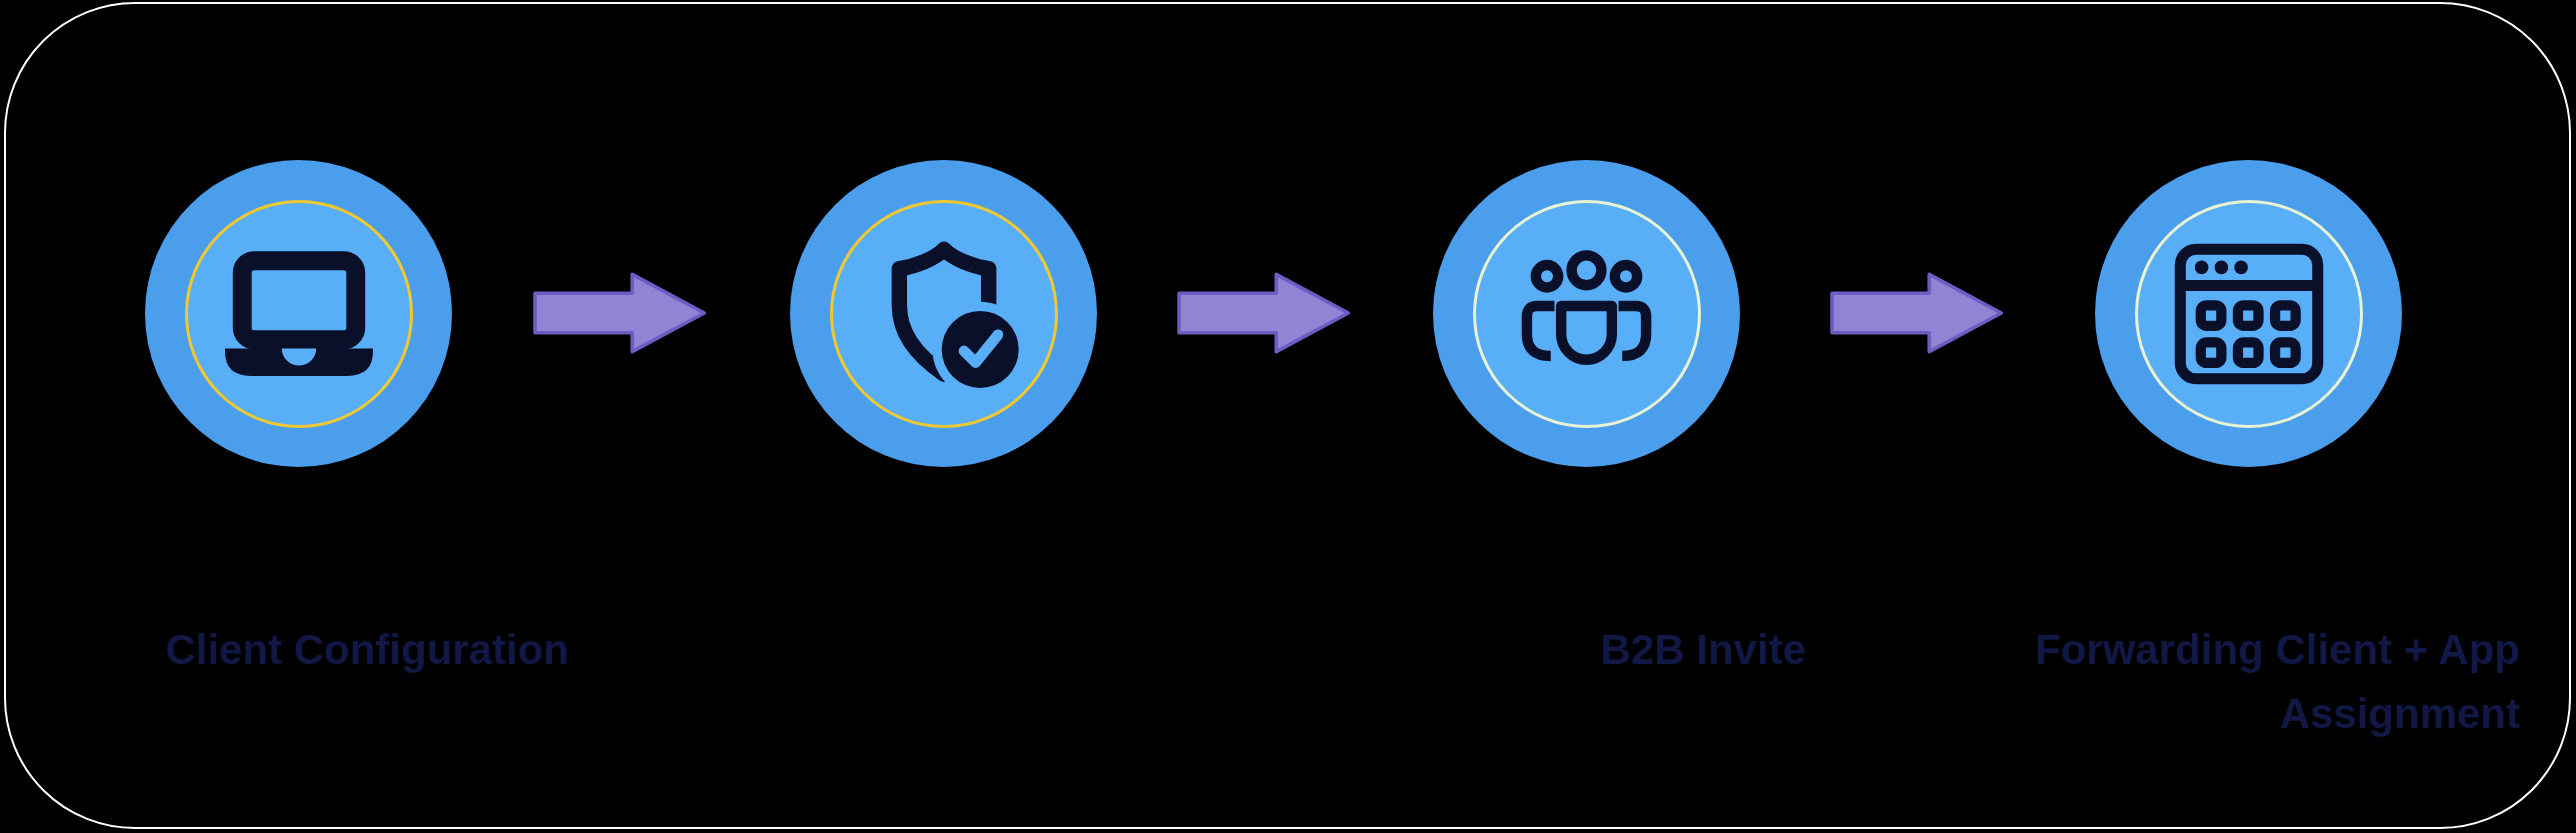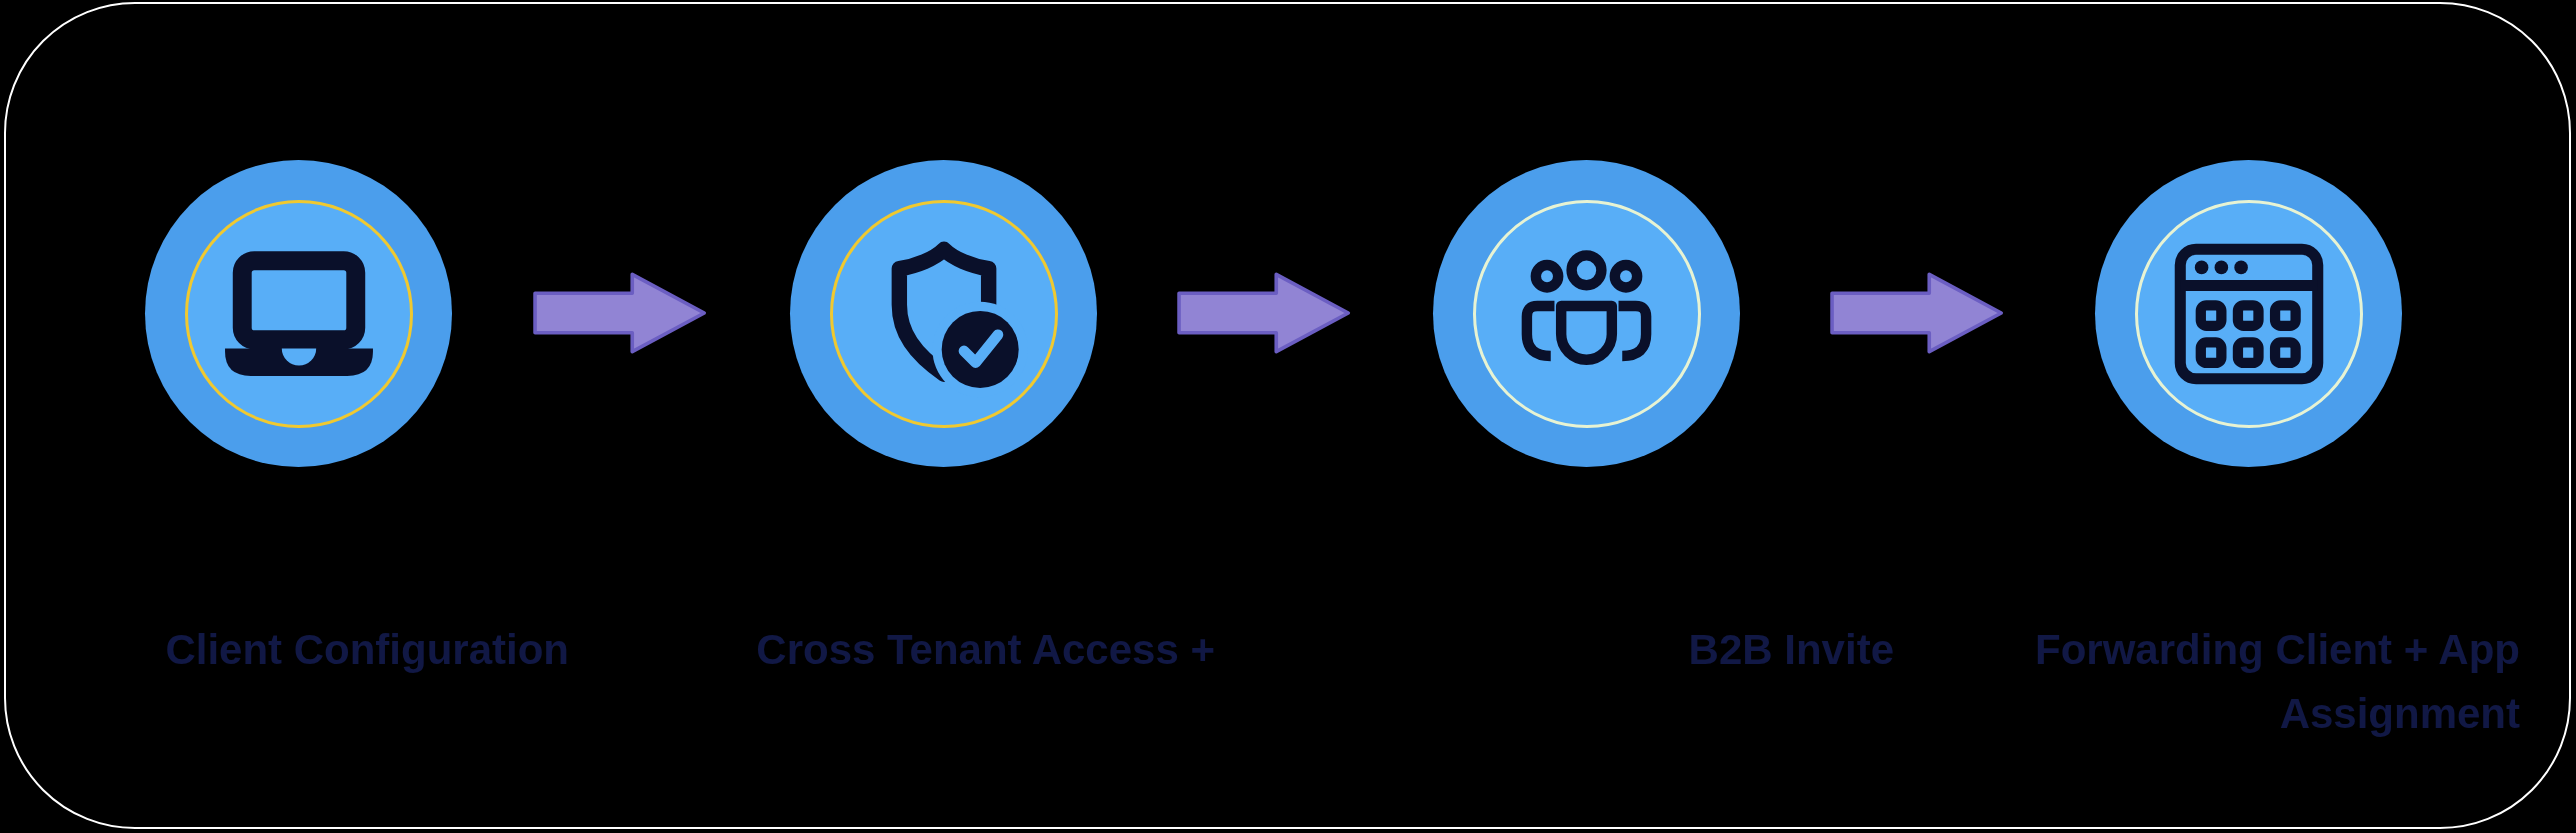--- a/index.html
+++ b/index.html
@@ -63,21 +63,21 @@
     top:268px;
     width:176px;height:90px;
   }
   
   .c1{left:145px;top:160px;}
   .c2{left:790px;top:160px;}
   .c3{left:1433px;top:160px;}
   .c4{left:2095px;top:160px;}
   .l1{left:27px;}
   .l2{left:673px;}
-  .l3{left:1352px;}
+  .l3{left:1264px;}
   .l4{left:1978px;}
   .a1{left:533px;}
   .a2{left:1177px;}
   .a3{left:1830px;}
 </style>
 </head>
 <body>
 
 <div class="card-outline"></div>
 
@@ -141,21 +141,20 @@
 </svg>
 <svg class="arrow a3" viewBox="0 0 195 100">
   <polygon points="2,28 110,28 110,7 190,50 110,93 110,72 2,72" fill="var(--arrow-fill)" stroke="var(--arrow-stroke)" stroke-width="4" stroke-linejoin="round"></polygon>
 </svg>
 
 <div class="step-label l1">
   <div>Client Configuration</div>
   <div></div>
 </div>
 <div class="step-label l2">
-  <div>Cross Tenant Access +</div>
 </div>
 <div class="step-label l3">
   <div>B2B Invite</div>
   <div></div>
 </div>
 <div class="step-label l4">
   <div>Forwarding Client + App</div>
   <div>Assignment</div>
 </div>
 

